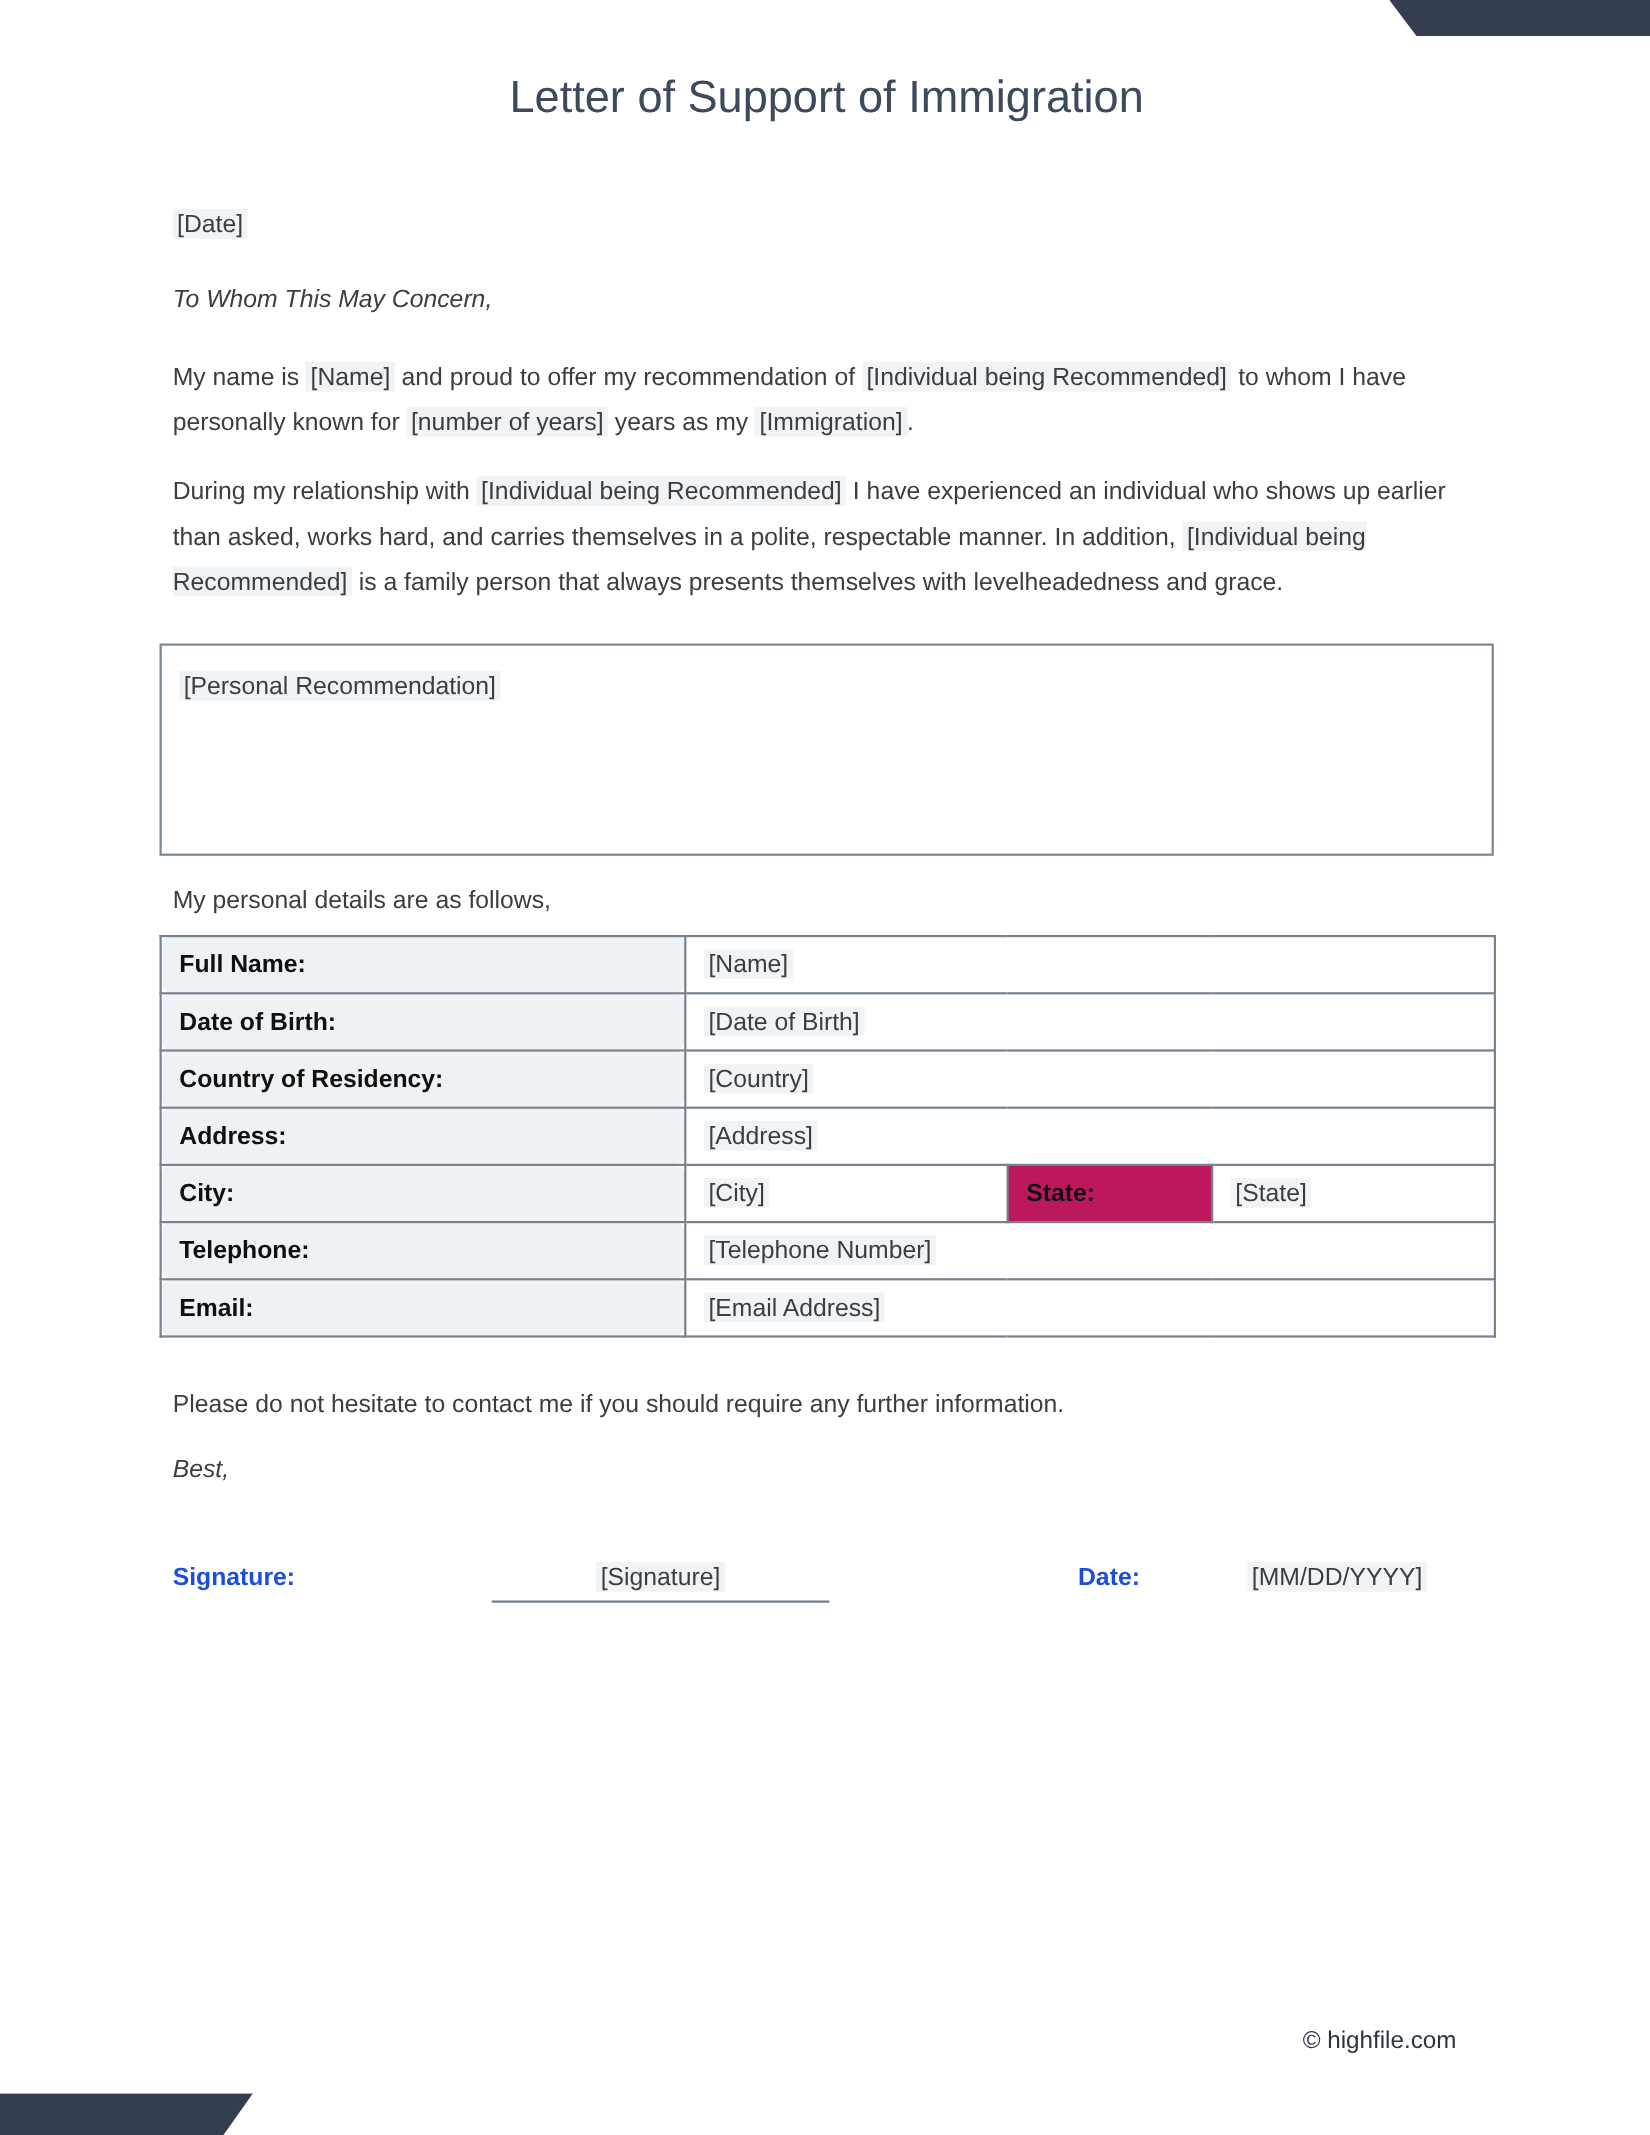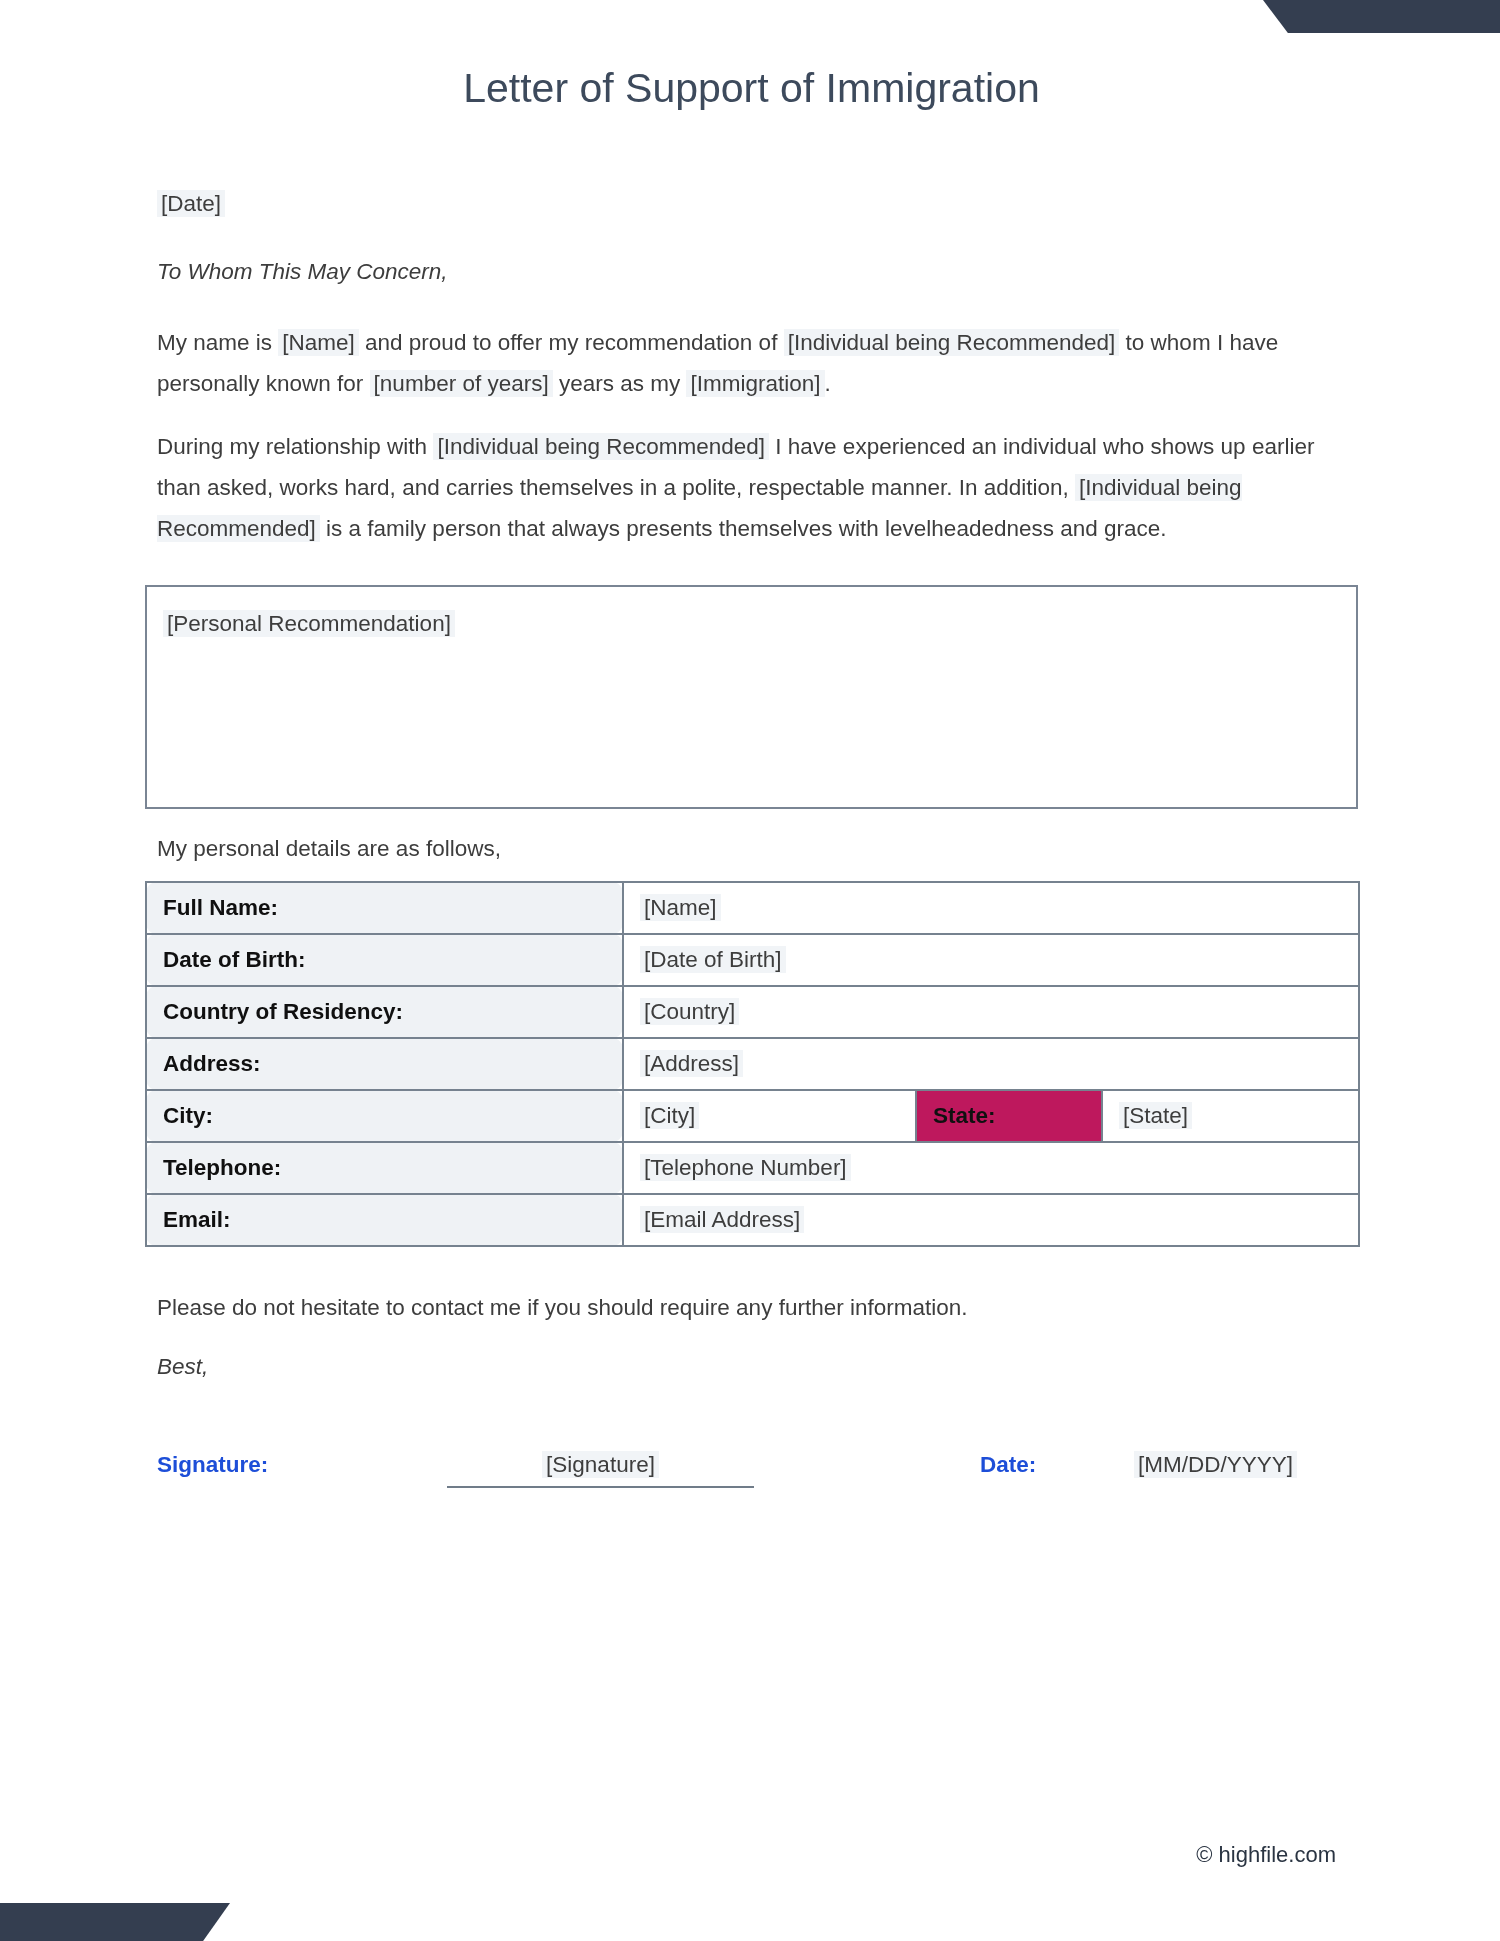--- a/index.html
+++ b/index.html
@@ -34,21 +34,21 @@
   .p-salutation { margin-top:27px;font-style:italic; }
   .p-para1 { margin-top:30px; }
   .p-para2 { margin-top:22px; }
   .ph {
     background:#f1f4f7;
     padding:1px 4px;
   }
   .rec-box {
     margin-top:36px;
     border:2px solid #7a8594;
-    height:224px;
+    height:193px;
     padding:22px 16px;
     font-size:22.5px;
     line-height:30px;
   }
   .intro { margin-top:19px; }
   table.details {
     margin-top:12px;
     width:1213px;
     border-collapse:collapse;
     table-layout:fixed;
@@ -80,21 +80,21 @@
   .sig-label { left:12px; }
   .sig-line {
     position:absolute; left:302px; top:0; width:307px;
     text-align:center;
     border-bottom:2px solid #707c89;
     padding-bottom:8px; padding-top:10px;
   }
   .date-label { left:835px; }
   .date-value { position:absolute; left:989px; top:10px; }
   .copyright {
-    position:absolute; top:1842px; right:164px;
+    position:absolute; top:1842px; right:176px;
     font-size:22px; color:#2a3442;text-align:right;
   }
 </style>
 </head>
 <body>
 
 <div class="page">
 
   <div class="corner corner-tr" style="background: rgb(52, 62, 80);"></div>
   <div class="corner corner-bl" style="background: rgb(52, 62, 80);"></div>

